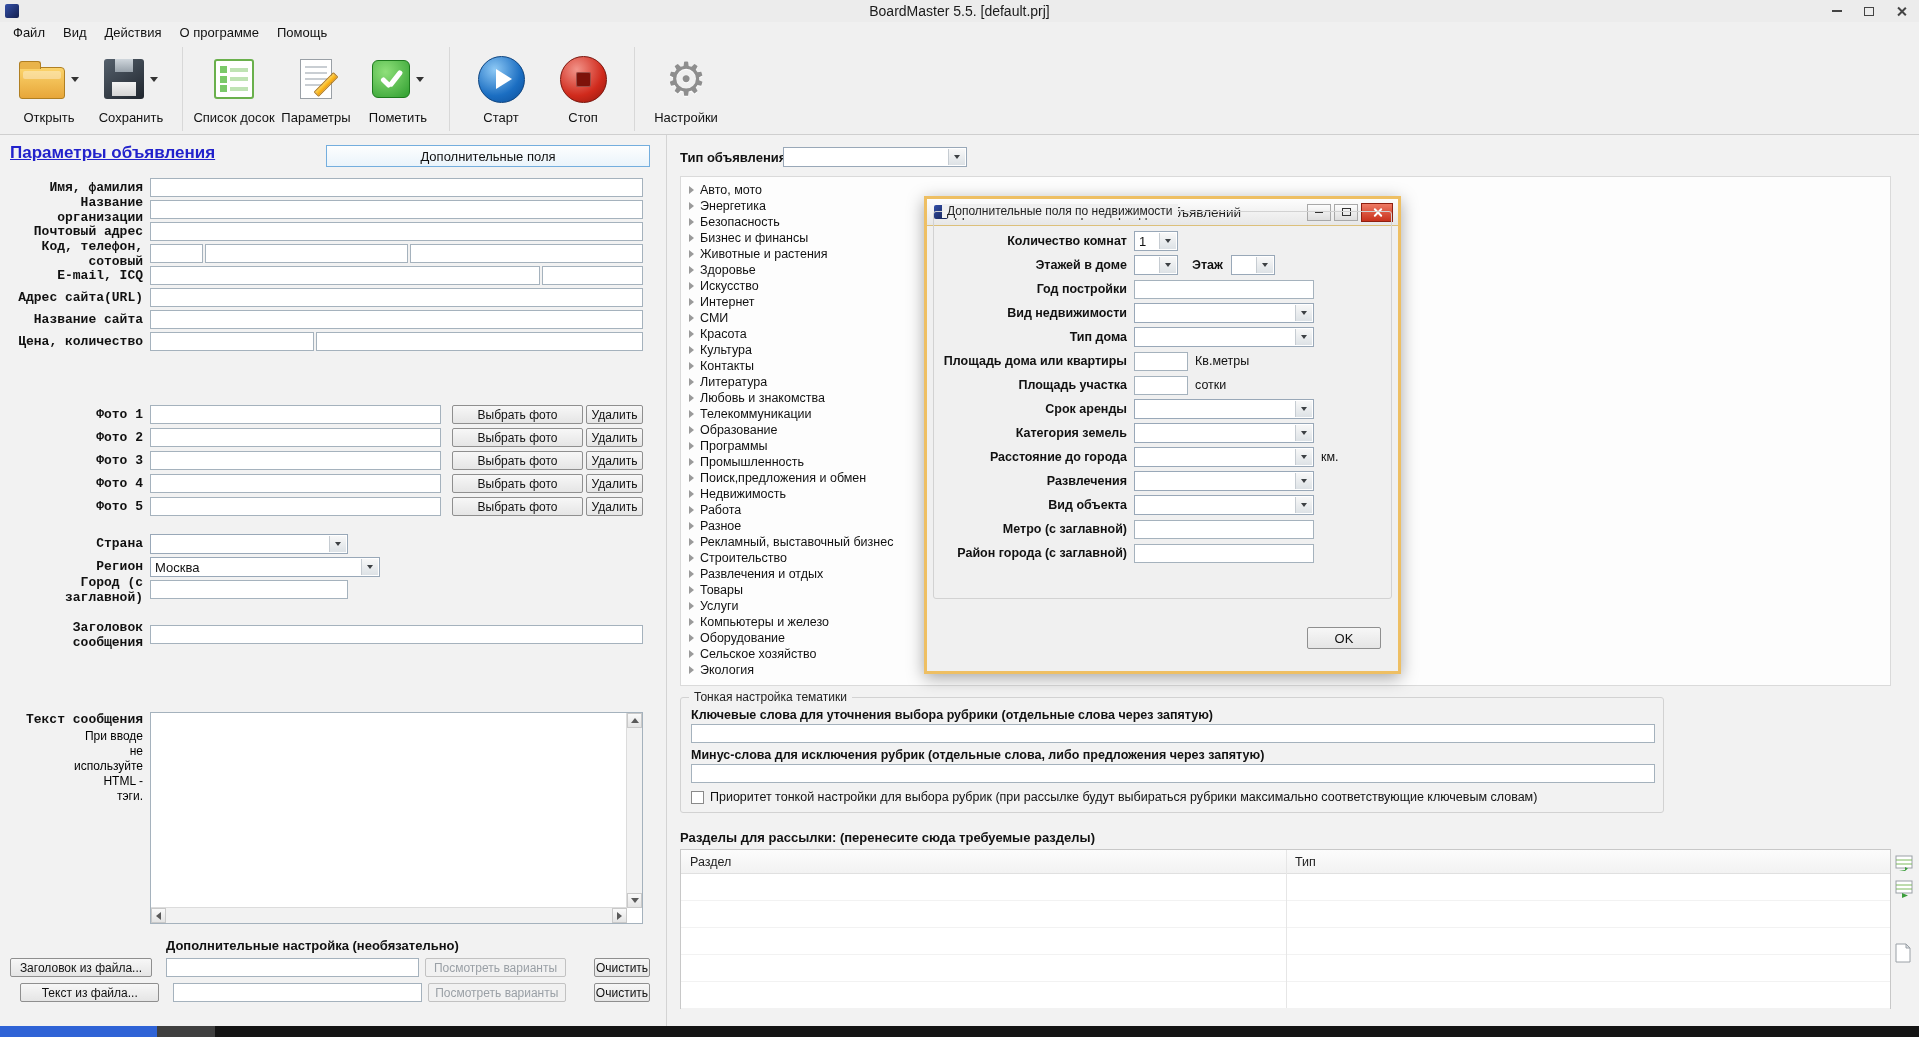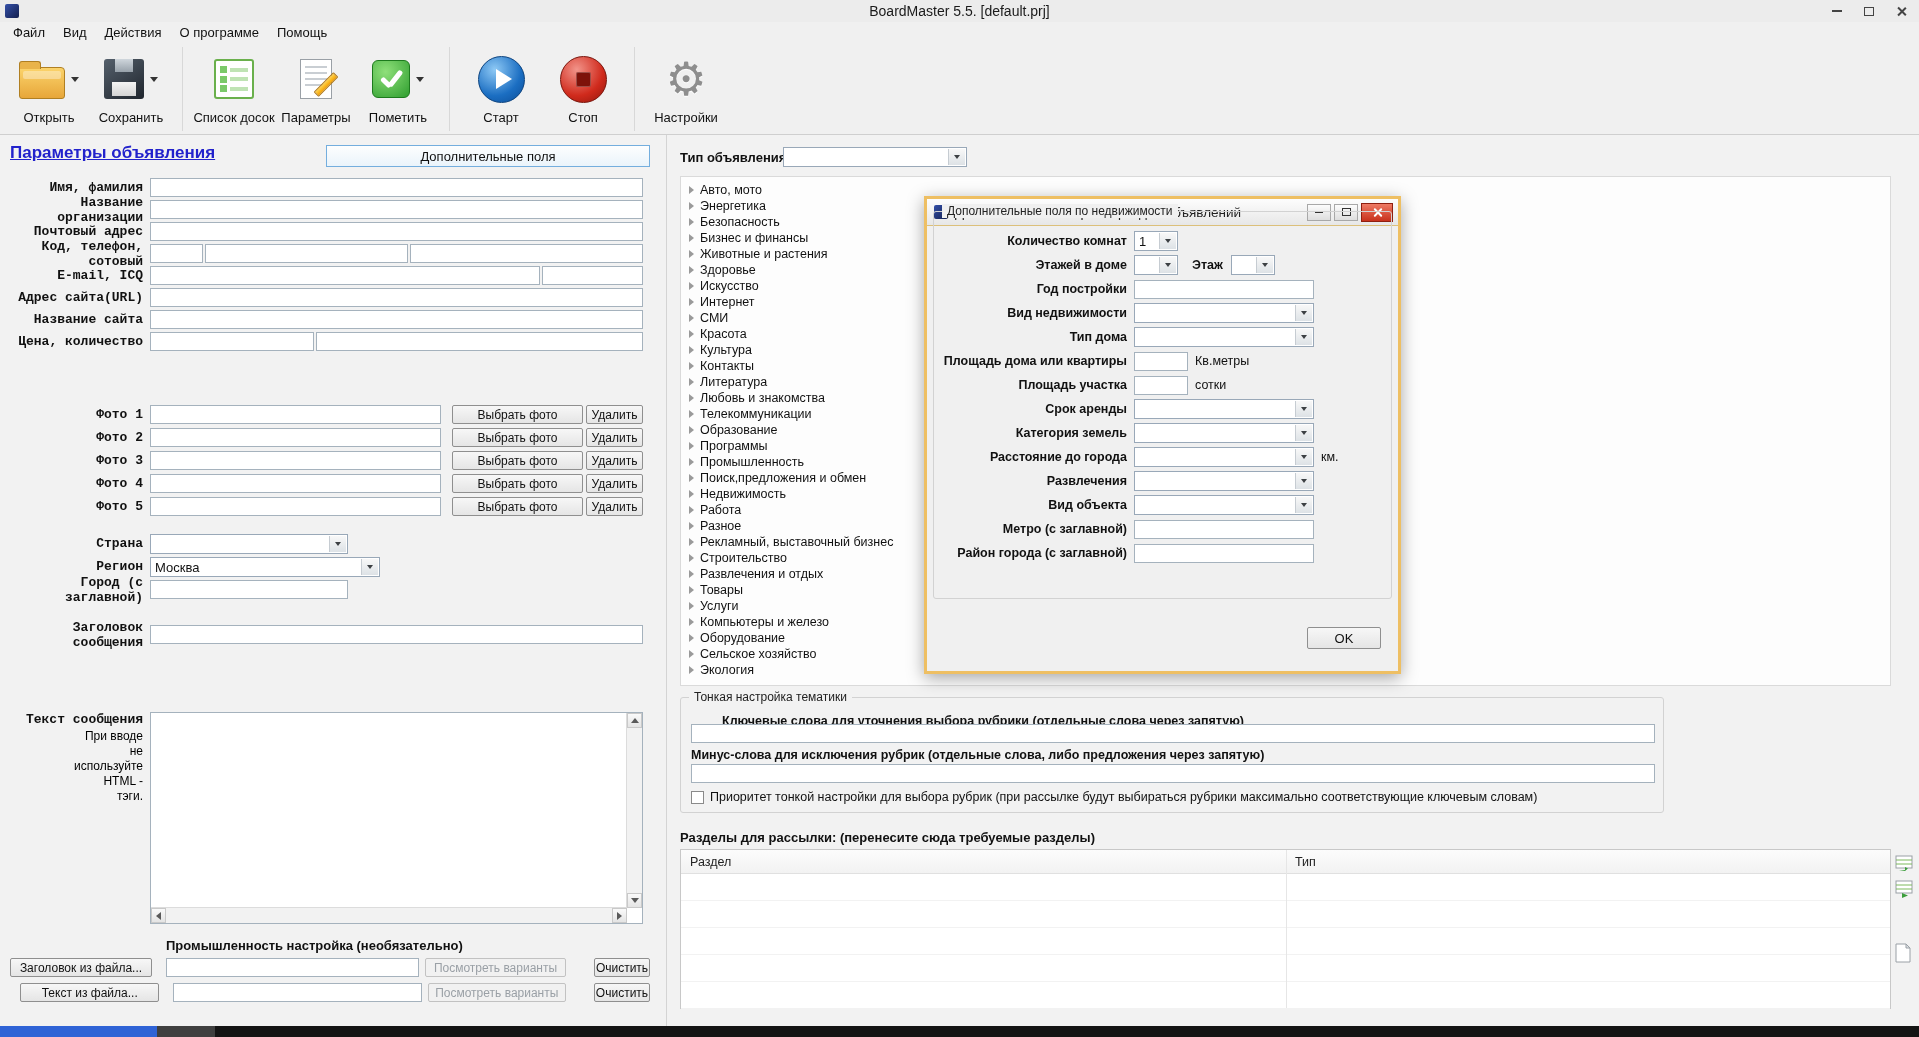--- a/index.html
+++ b/index.html
@@ -120,21 +120,21 @@
   .dgroup-label{position:absolute;top:-8px;left:8px;background:#f0f0f0;padding:0 5px;font-size:12px;color:#222;white-space:nowrap;}
   .drow{display:flex;align-items:center;height:18px;margin-bottom:6px;}
   .dlbl{width:200px;text-align:right;font-weight:bold;font-size:12.5px;padding-right:7px;flex:none;}
   .w180{width:180px;} .w44{width:44px;} .w54{width:54px;}
   .suffix{margin-left:7px;font-size:12.5px;}
   .floor-lbl{font-weight:bold;font-size:12.5px;margin:0 8px 0 14px;}
   .ok-btn{position:absolute;right:17px;bottom:22px;width:74px;height:22px;font-size:13px;}
 
   
   .ftgroup{left:680px;top:697px;width:984px;height:116px;}
-  .ft-l1{position:absolute;left:10px;top:16px;font-weight:bold;font-size:12.5px;margin-left:31px;}
+  .ft-l1{position:absolute;left:10px;top:10px;font-weight:bold;font-size:12.5px;}
   .ft-in1{position:absolute;left:10px;top:26px;width:964px;}
   .ft-l2{position:absolute;left:10px;top:50px;font-weight:bold;font-size:12.5px;}
   .ft-in2{position:absolute;left:10px;top:66px;width:964px;}
   .ft-cb{position:absolute;left:10px;top:92px;display:flex;align-items:center;gap:6px;font-size:12.5px;}
   .sections-title{position:absolute;left:680px;top:830px;font-weight:bold;font-size:13px;}
   .stable{position:absolute;left:680px;top:849px;width:1211px;height:160px;background:#fff;border:1px solid #c8c8c8;}
   .thead{position:relative;height:24px;border-bottom:1px solid #e0e0e0;background:linear-gradient(#fcfcfc,#f2f2f2);}
   .th1{position:absolute;left:9px;top:5px;font-size:12.5px;color:#222;}
   .th2{position:absolute;left:614px;top:5px;font-size:12.5px;color:#222;}
   .col-div{position:absolute;left:605px;top:0;bottom:0;width:1px;background:#e6e6e6;}
@@ -385,21 +385,21 @@
           <span class="sbtn sb-lf" style="bottom:0">
               <span class="t-lf"></span>
             </span>
           <span class="sbtn sb-rt" style="bottom:0">
               <span class="t-rt"></span>
             </span>
         </div>
       </div>
     </div>
 
-    <div style="position:absolute;left:166px;top:803px;font-weight:bold;font-size:13px">Промышленность настройка (необязательно)</div>
+    <div style="position:absolute;left:166px;top:803px;font-weight:bold;font-size:13px">Дополнительные настройка (необязательно)</div>
 
     <div class="lrow" style="top:823px;left:10px">
       <div class="btn" style="width:142px">Заголовок из файла...</div>
       <input class="txt" style="width: 253px; margin-left: 14px;">
       <div class="btn disabled" style="width:141px;margin-left:6px">Посмотреть варианты</div>
       <div class="btn" style="width:56px;margin-left:28px">Очистить</div>
     </div>
     <div class="lrow" style="top:848px;left:20px">
       <div class="btn" style="width:142px">Текст из файла...</div>
       <input class="txt" style="width: 253px; margin-left: 14px;">

